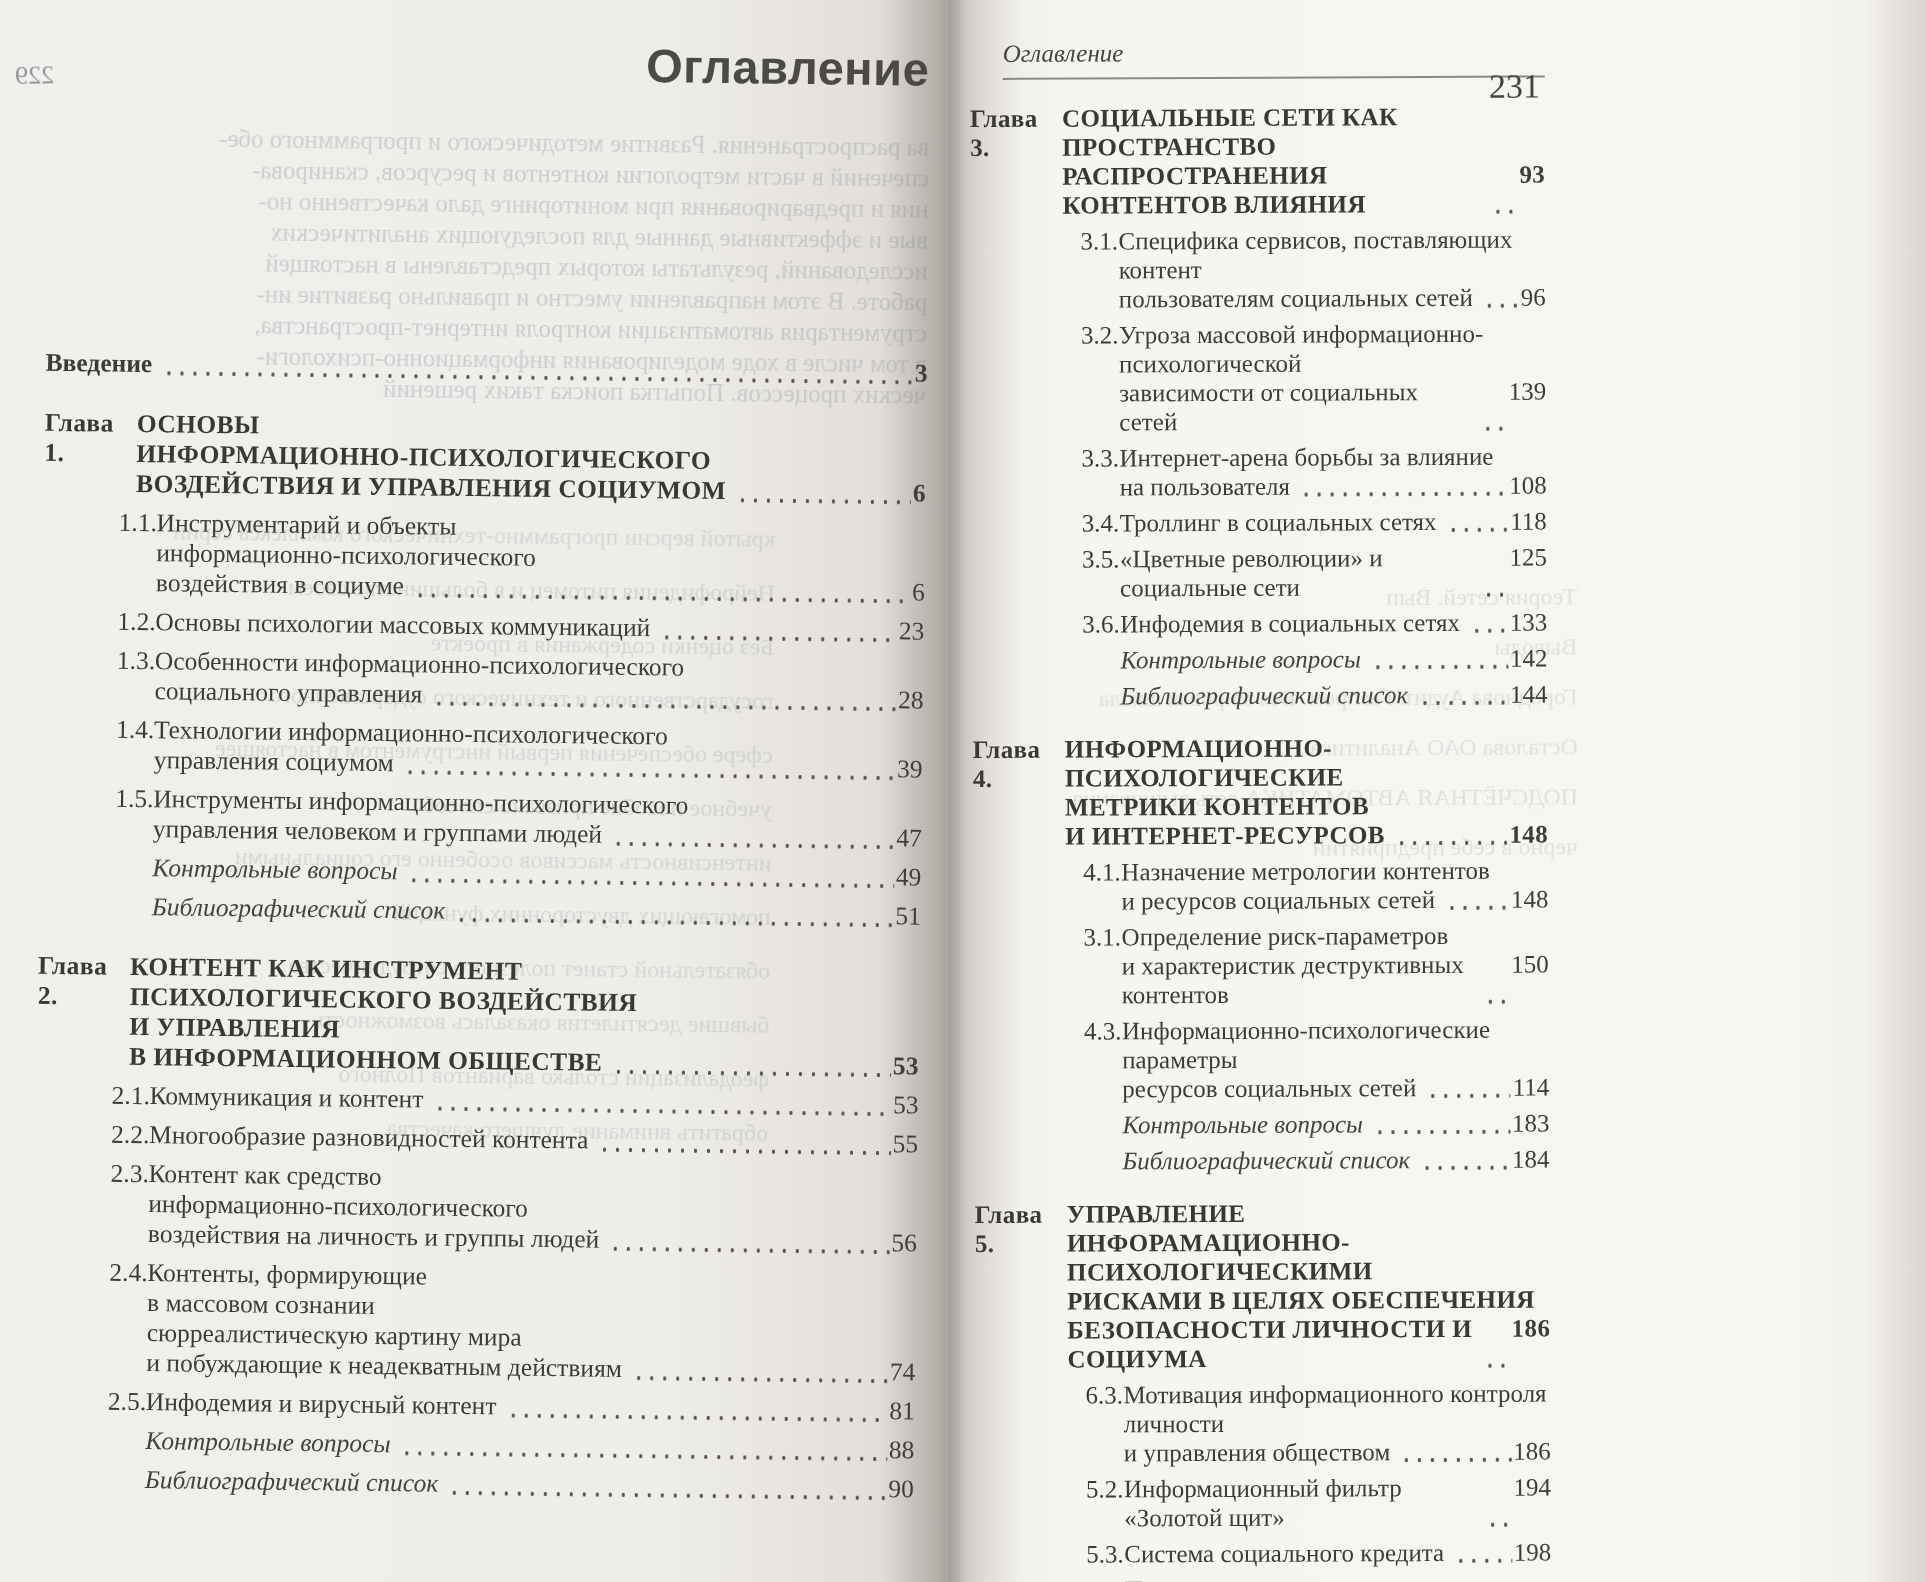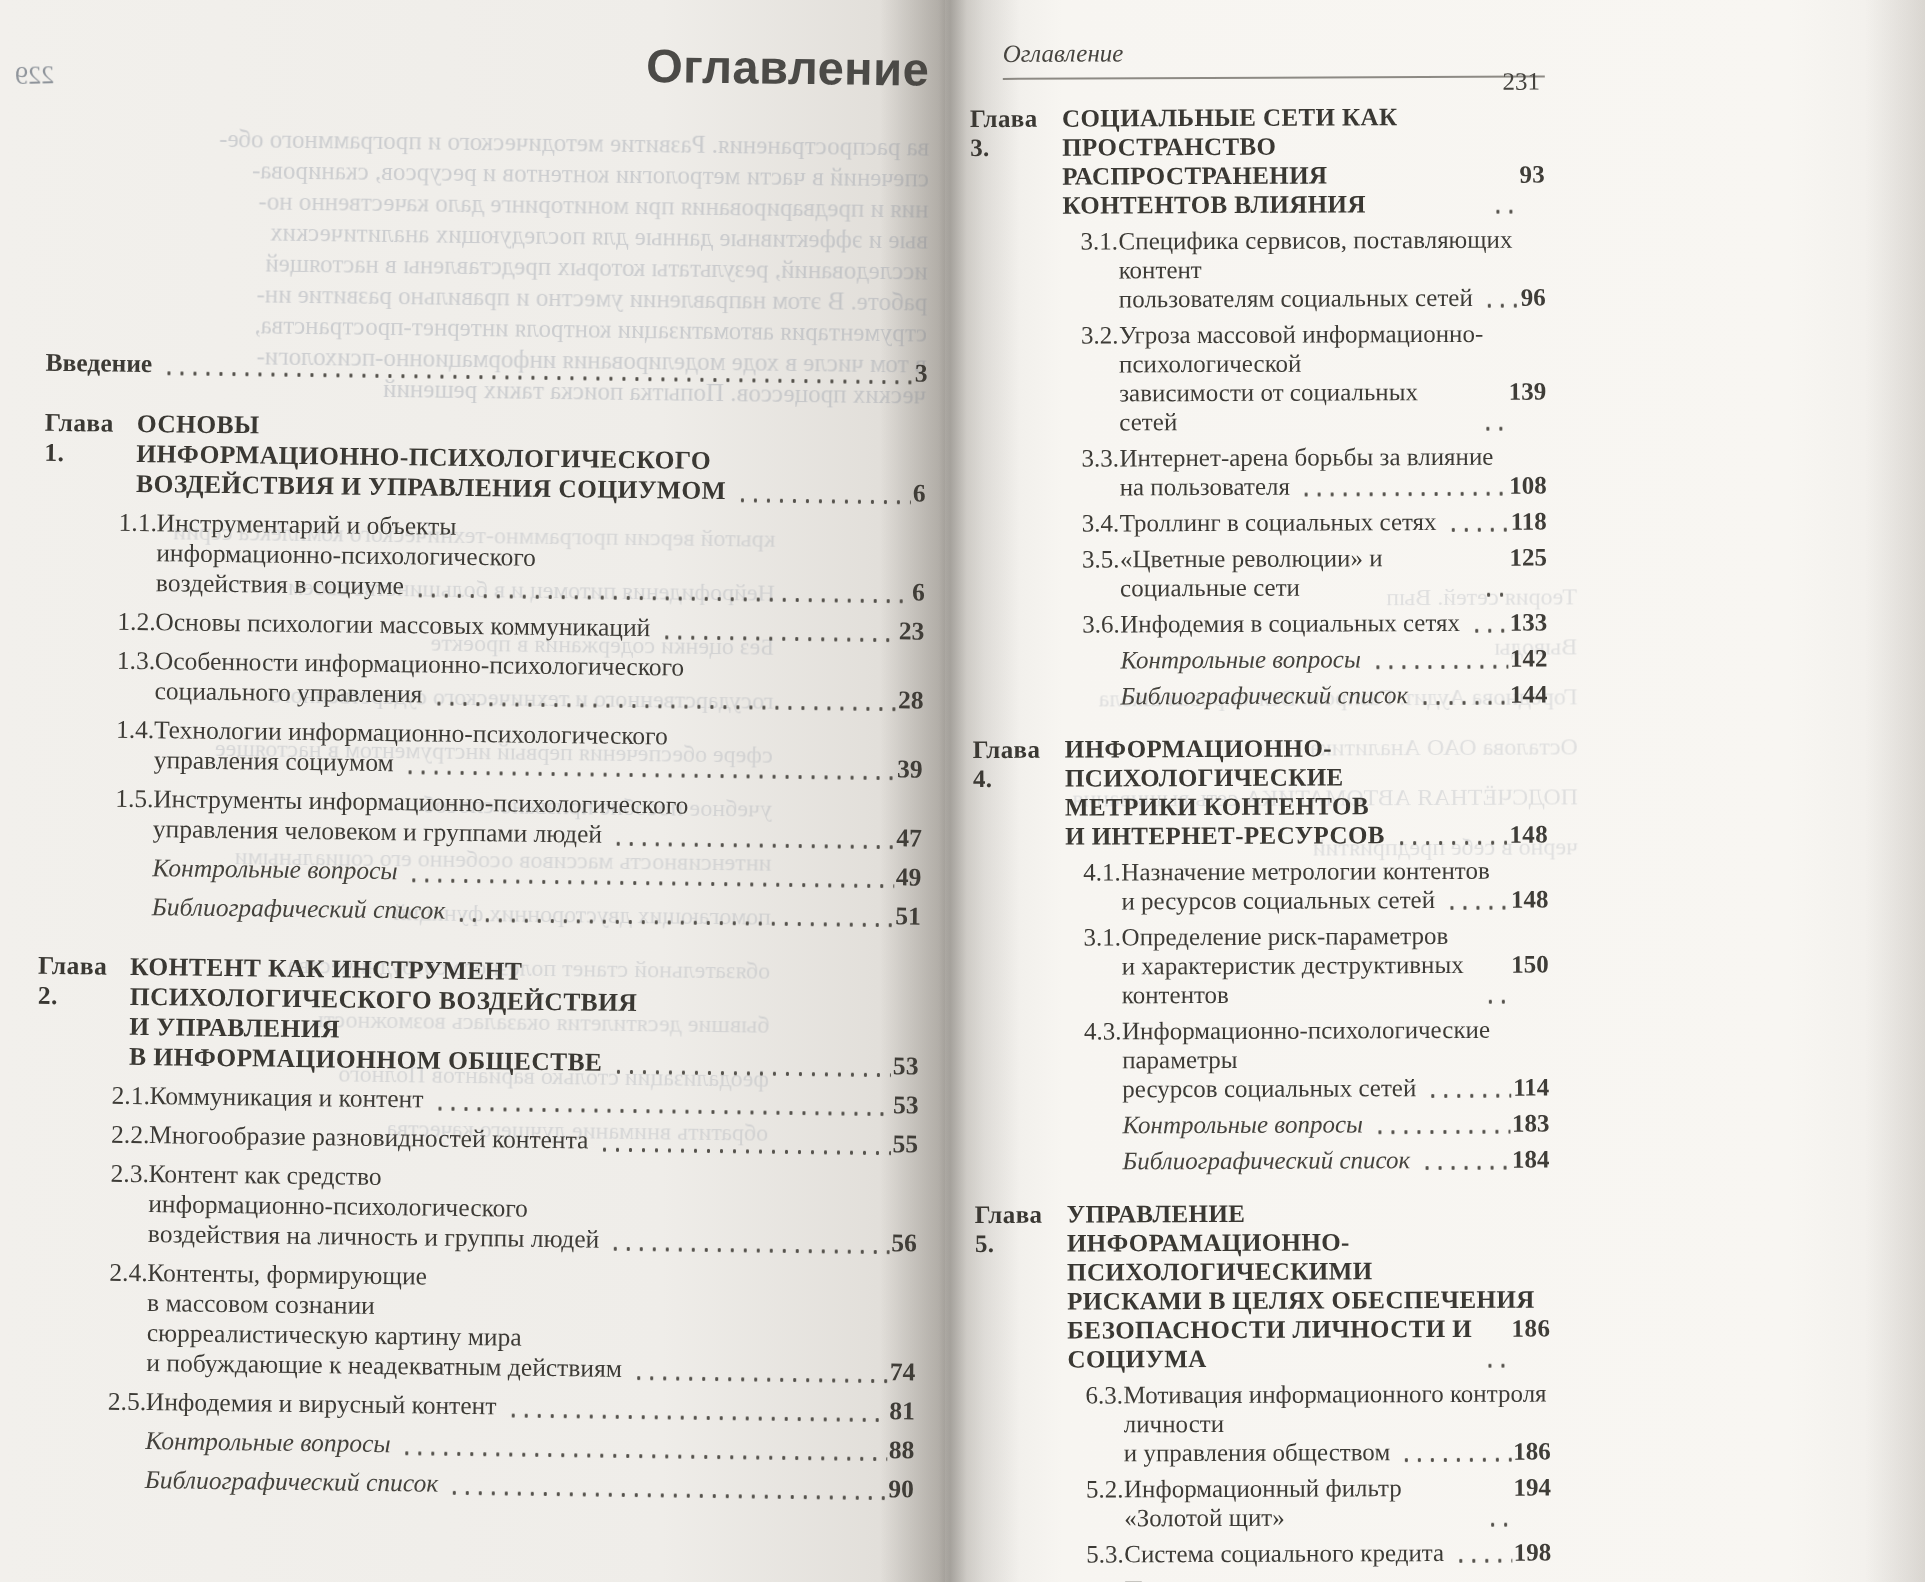--- a/index.html
+++ b/index.html
@@ -59,21 +59,21 @@
   #left-page .page-content{padding:0 15px 0 48px;}
   #right-page .page-content{padding:0 380px 0 25px;}
   #left-title{
     margin:40px 2px 0 0;text-align:right;
     font-family:"Liberation Sans","DejaVu Sans",sans-serif;
     font-weight:bold;font-size:47px;line-height:1;color:#4b4a47;letter-spacing:.5px;
   }
   
   #rp-head{margin:38px 0 0 33px;font-style:italic;font-size:25px;color:#46443f;}
   #rp-rule{margin:10px 0 0 33px;height:0;border-bottom:2px solid #8d8a84;}
-  #rp-pagenum{position:absolute;top:30px;right:385px;font-size:25px;color:#45433e;z-index:4;}
+  #rp-pagenum{position:absolute;top:30px;right:385px;font-size:34px;color:#45433e;z-index:4;}
   
   .toc{--lh:30px;--gap:9px;--chapgap:30px;}
   #left-toc{margin-top:266px;}
   #right-toc{--lh:29px;--gap:7px;--chapgap:24px;margin-top:10px;}
   .entry{display:flex;margin-top:var(--gap);color:#3d3b36;font-size:25.5px;line-height:var(--lh);}
   #right-toc .entry{font-size:25px;}
   .entry:first-child{margin-top:0;}
   .entry.chapter{margin-top:var(--chapgap);font-weight:bold;color:#3a3833;letter-spacing:.4px;}
   .entry.intro,.entry.outro{font-weight:bold;}
   .entry.item,.entry.aux{margin-left:75px;}
@@ -81,21 +81,21 @@
   .entry.aux{font-style:italic;color:#45433d;}
   .lbl{flex:none;width:92px;}
   .entry.item .lbl,.entry.aux .lbl{width:38px;}
   .body{flex:1;min-width:0;}
   .line{display:flex;align-items:baseline;}
   .leader{
     flex:1;align-self:flex-end;height:8px;margin:0 2px 3px 10px;min-width:26px;
     background-image:radial-gradient(circle,#56534d 1.7px,rgba(0,0,0,0) 2px);
     background-size:13px 6px;background-repeat:repeat-x;background-position:left bottom;
   }
-  .pnum{flex:none;font-style:normal;font-weight:bold;color:#3f3d38;}
+  .pnum{flex:none;font-style:normal;font-weight:normal;color:#3f3d38;}
   .entry.chapter .pnum,.entry.intro .pnum,.entry.outro .pnum{font-weight:bold;}
 </style>
 </head>
 <body>
 
 <div id="stage">
 
   <div id="top-strip"></div>
   <div id="top-strip-left"></div>
 

